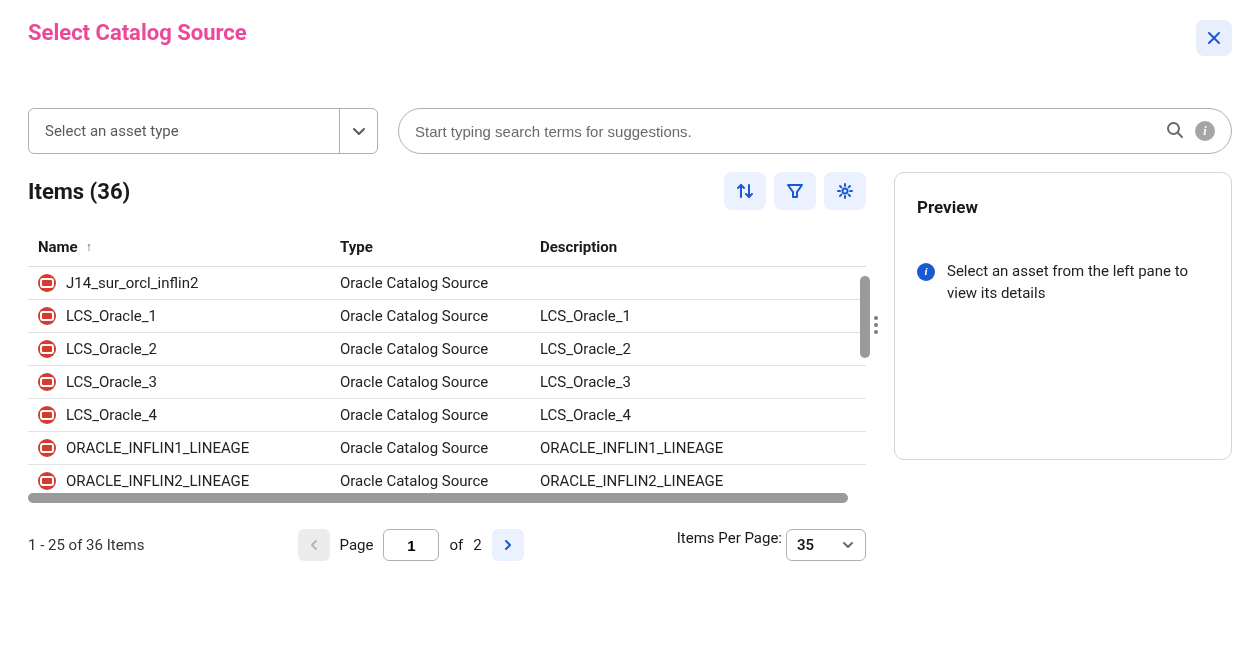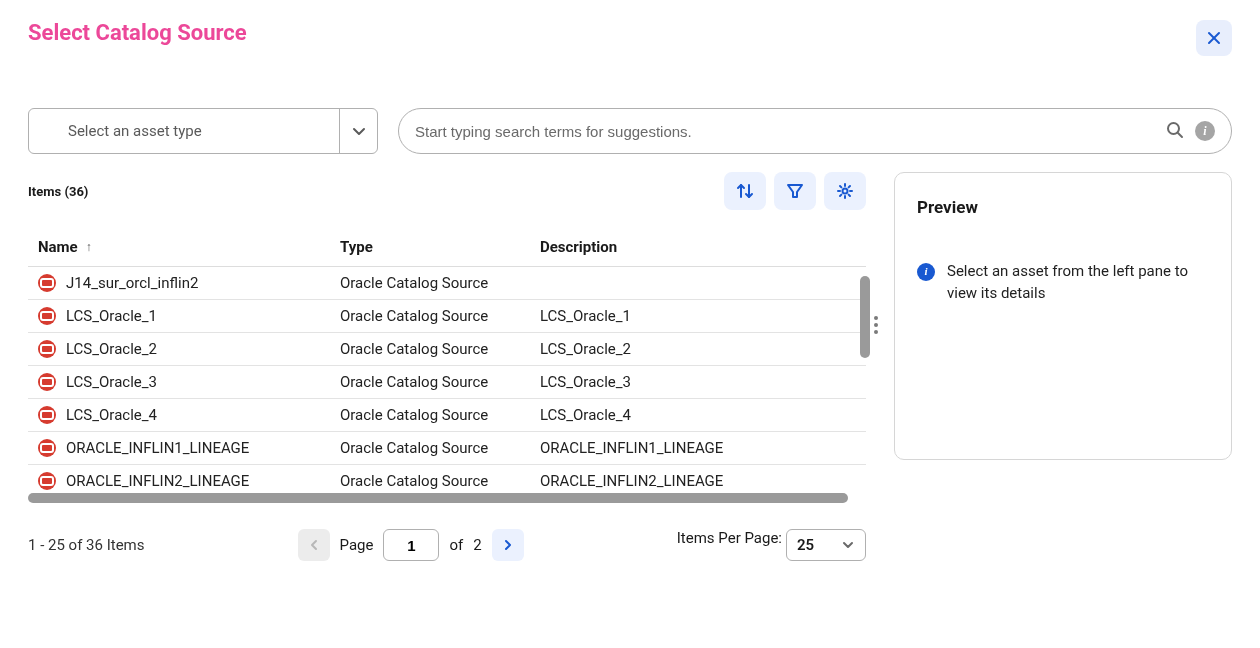--- a/index.html
+++ b/index.html
@@ -4,35 +4,35 @@
 <style>
   * { box-sizing: border-box; margin: 0; padding: 0; }
   body { font-family: -apple-system, BlinkMacSystemFont, "Segoe UI", Roboto, Arial, sans-serif; font-size: 14px; color: #1a1a1a; background: #fff; }
   .modal { width: 1260px; height: 648px; position: relative; padding: 20px 28px; }
   .header { display: flex; justify-content: space-between; align-items: flex-start; }
   .title { font-size: 22px; font-weight: 700; color: #ec4899; }
   .close-btn { width: 36px; height: 36px; border-radius: 8px; background: #e8eefc; display: flex; align-items: center; justify-content: center; cursor: pointer; }
   .close-btn svg { width: 16px; height: 16px; }
 
   .controls-row { display: flex; gap: 20px; margin-top: 52px; }
-  .select-wrap { position: relative; width: 350px; height: 46px; border: 1px solid #b0b0b0; border-radius: 6px; display: flex; align-items: center; background: #fff; cursor: pointer; padding-left: 23px; }
+  .select-wrap { position: relative; width: 350px; height: 46px; border: 1px solid #b0b0b0; border-radius: 6px; display: flex; align-items: center; background: #fff; cursor: pointer; }
   .select-wrap .placeholder { flex: 1; padding: 0 16px; color: #5a5a5a; font-size: 15px; }
   .select-wrap .chev { width: 38px; height: 100%; border-left: 1px solid #b0b0b0; display: flex; align-items: center; justify-content: center; }
   .search-wrap { flex: 1; height: 46px; border: 1px solid #b0b0b0; border-radius: 24px; display: flex; align-items: center; padding: 0 16px; background: #fff; }
   .search-wrap input { flex: 1; border: none; outline: none; font-size: 15px; color: #333; background: transparent; }
   .search-wrap input::placeholder { color: #6a6a6a; }
   .search-wrap .icons { display: flex; align-items: center; gap: 10px; }
   .info-dot { width: 20px; height: 20px; border-radius: 50%; background: #a5a5a5; color: #fff; display: flex; align-items: center; justify-content: center; font-size: 12px; font-weight: 700; font-style: italic; font-family: Georgia, serif; }
 
   .body-row { display: flex; gap: 28px; margin-top: 18px; }
   .left-col { flex: 1; min-width: 0; }
   .right-col { width: 338px; }
 
   .items-header { display: flex; justify-content: space-between; align-items: center; }
-  .items-title { font-size: 13px; font-weight: 700; }
+  .items-title { font-size: 22px; font-weight: 700; }
   .tool-btns { display: flex; gap: 8px; }
   .tool-btn { width: 42px; height: 38px; border-radius: 8px; background: #ebf1fe; display: flex; align-items: center; justify-content: center; cursor: pointer; }
   .tool-btn svg { width: 20px; height: 20px; }
 
   .grid-wrap { margin-top: 20px; position: relative; }
   .grid-head { display: flex; font-weight: 700; font-size: 15px; padding: 8px 0 10px; border-bottom: 1px solid #ddd; }
   .col-name { width: 312px; padding-left: 10px; display: flex; align-items: center; gap: 8px; }
   .col-type { width: 200px; }
   .col-desc { flex: 1; }
   .sort-arrow { font-size: 12px; color: #555; }
@@ -223,21 +223,21 @@
           <span>2</span>
           <div class="pg-btn next">
             <svg width="14" height="14" viewBox="0 0 14 14" fill="none" stroke="#1959d1" stroke-width="2" stroke-linecap="round" stroke-linejoin="round">
                 <polyline points="5 3 9 7 5 11"></polyline>
               </svg>
           </div>
         </div>
         <div class="pager-right">
           <span>Items Per Page:</span>
           <div class="ipp-select">
-            <span>25</span>
+            <span>35</span>
             <svg width="14" height="14" viewBox="0 0 14 14" fill="none" stroke="#6a6a6a" stroke-width="2" stroke-linecap="round" stroke-linejoin="round">
                 <polyline points="3 5 7 9 11 5"></polyline>
               </svg>
           </div>
         </div>
       </div>
     </div>
 
     <div class="right-col">
       <div class="preview-panel">

